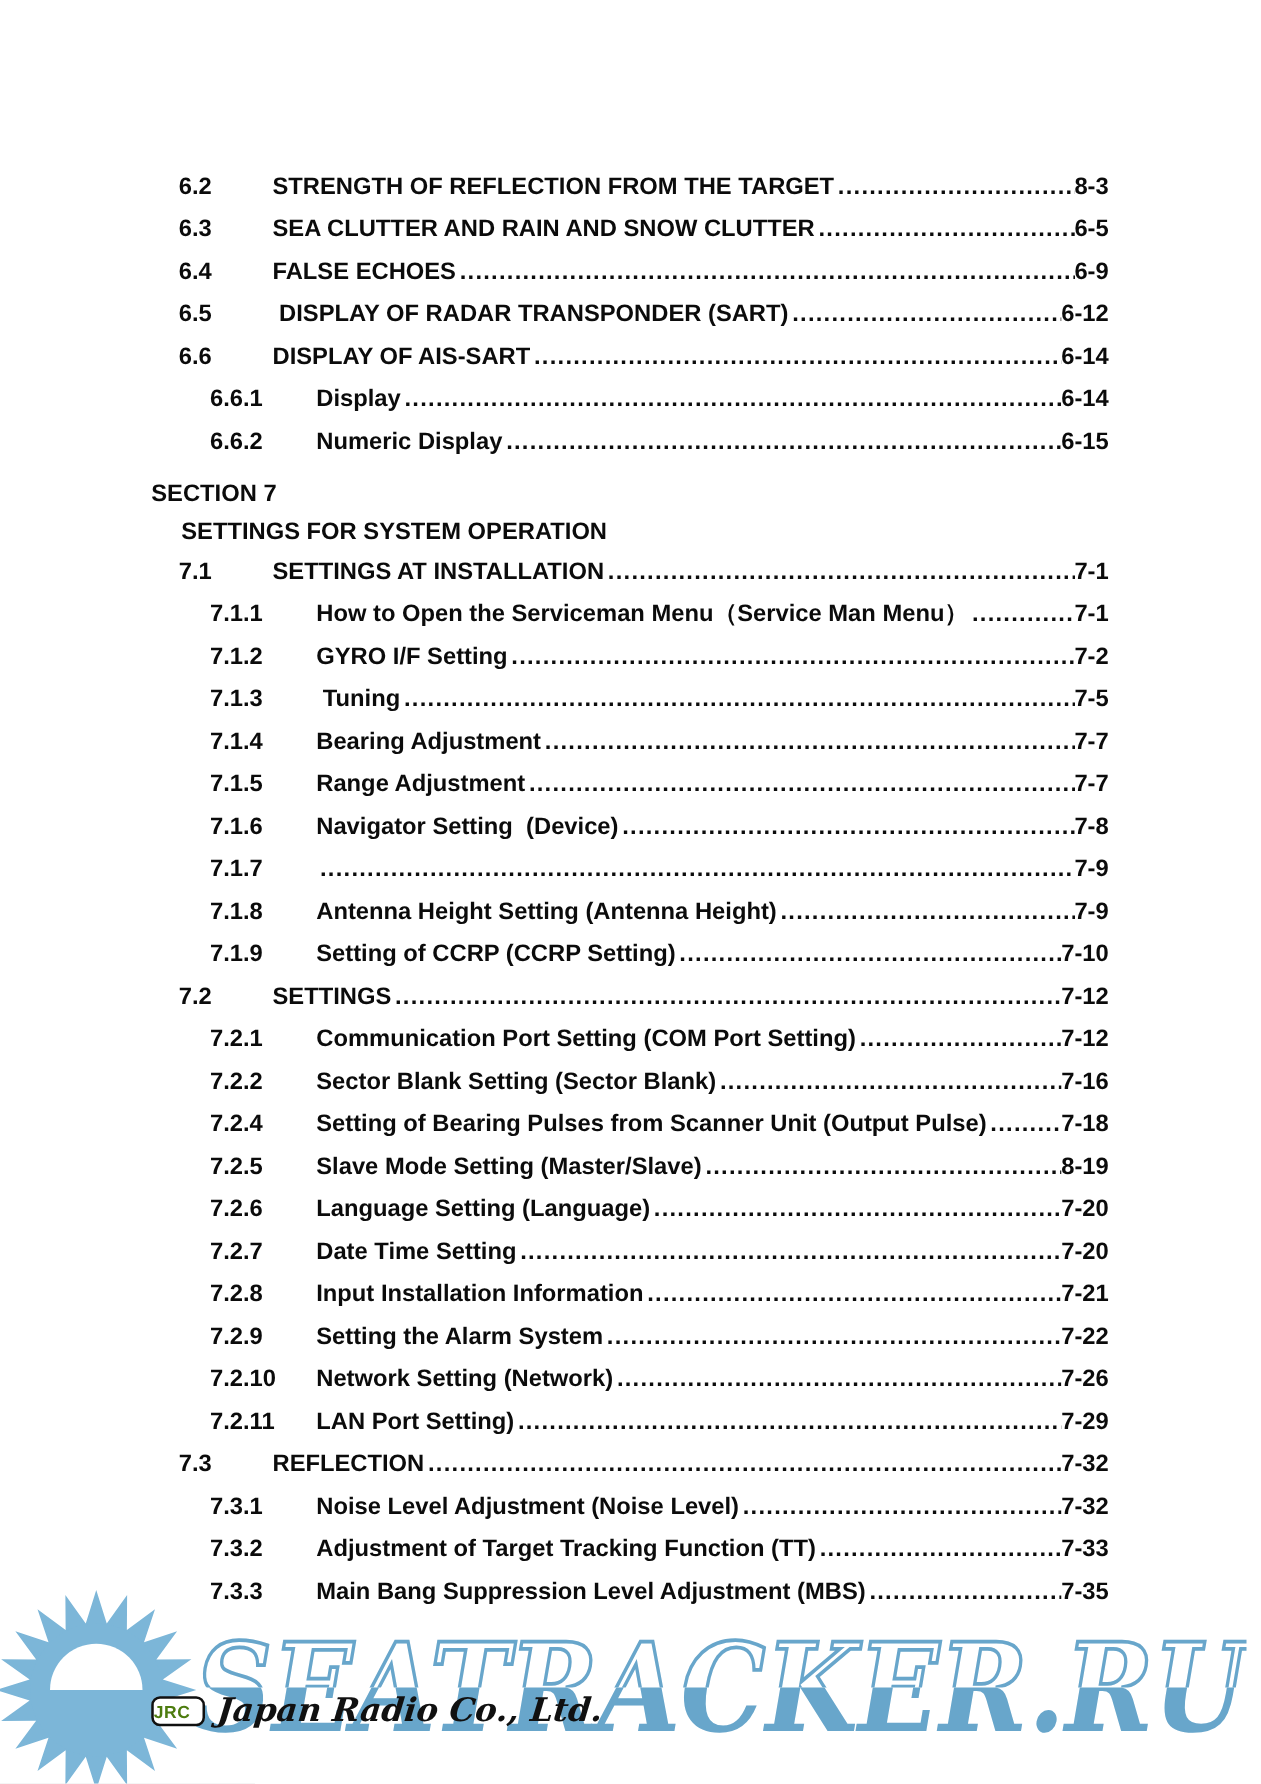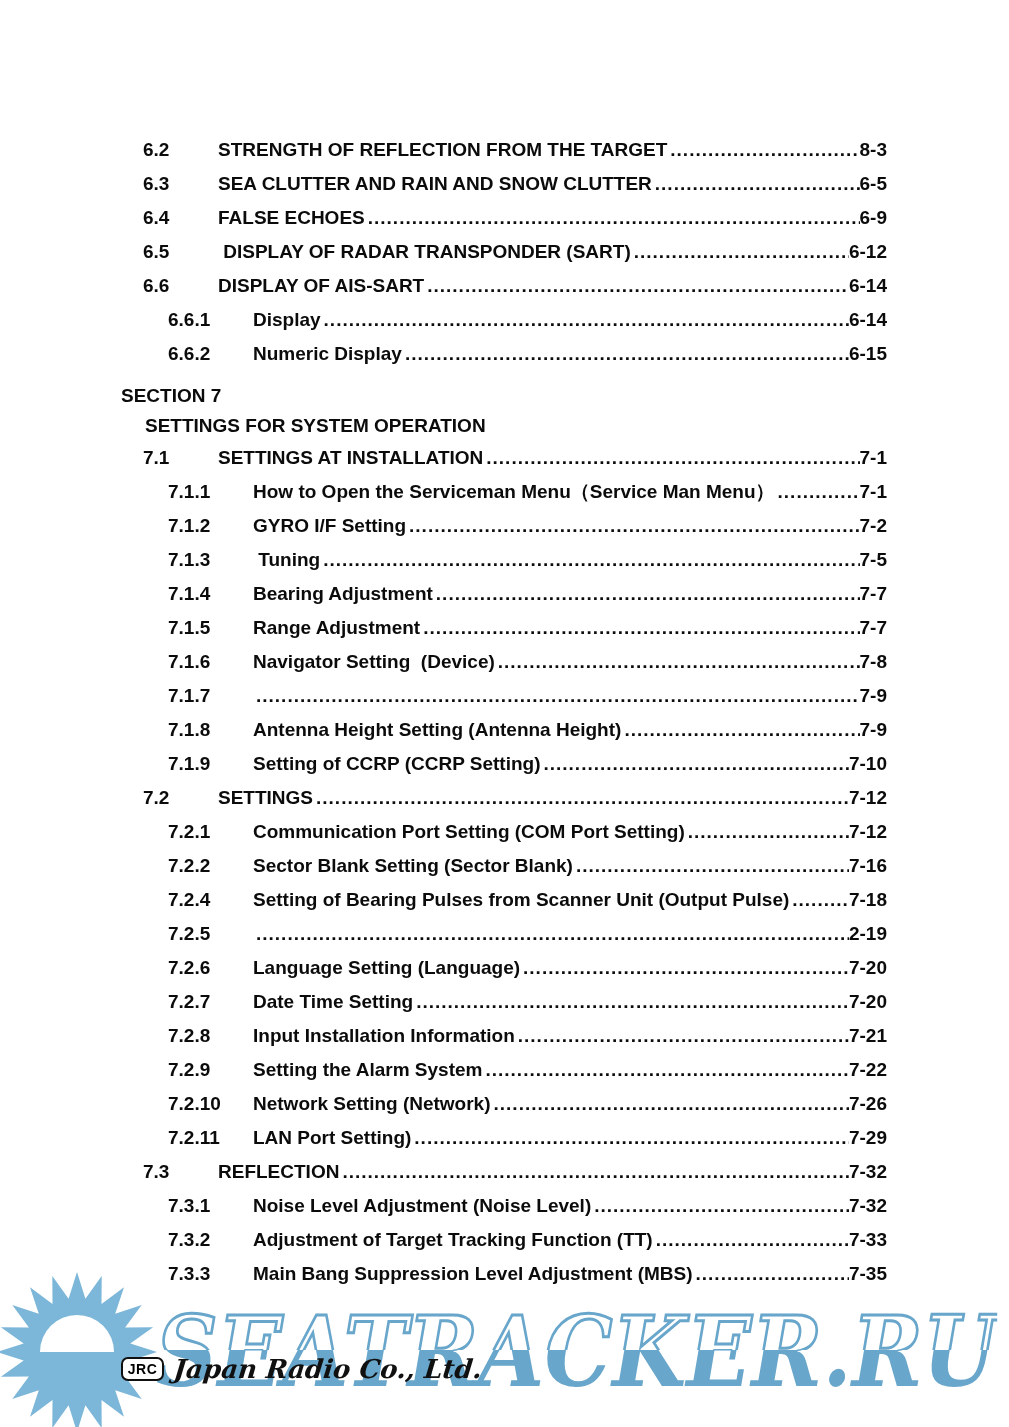--- a/index.html
+++ b/index.html
@@ -63,23 +63,23 @@
   .sec-line1{height:30px;line-height:30px;}
   .sec-line2{height:30px;line-height:30px;padding-left:24px;}
 
   
   .publisher{position:absolute;left:121px;top:1354px;z-index:3;display:flex;align-items:center;}
   .jrc-badge{
     display:inline-block;
     width:39px;height:20px;line-height:20px;
     border:2.5px solid #101010;border-radius:7px;
     background:#ffffff;
-    text-align:center;
+    text-align:left;
     font-size:14px;font-weight:bold;letter-spacing:0.5px;
-    color:#000000;
+    color:#4d7c0f;
   }
   .jrc-script{
     margin-left:10px;
     font-family:"DejaVu Serif", serif;
     font-style:italic;font-weight:bold;
     font-size:26px;line-height:30px;
     color:#101010;
     transform:skewX(-6deg);
     white-space:nowrap;
   }
@@ -252,22 +252,23 @@
 
   <div class="row l2">
     <span class="num">7.2.4</span>
     <span class="title">Setting of Bearing Pulses from Scanner Unit (Output Pulse)</span>
     <span class="dots"></span>
     <span class="pagenum">7-18</span>
   </div>
 
   <div class="row l2">
     <span class="num">7.2.5</span>
-    <span class="dots"></span>
-    <span class="pagenum">2-19</span>
+    <span class="title">Slave Mode Setting (Master/Slave)</span>
+    <span class="dots"></span>
+    <span class="pagenum">8-19</span>
   </div>
 
   <div class="row l2">
     <span class="num">7.2.6</span>
     <span class="title">Language Setting (Language)</span>
     <span class="dots"></span>
     <span class="pagenum">7-20</span>
   </div>
 
   <div class="row l2">

